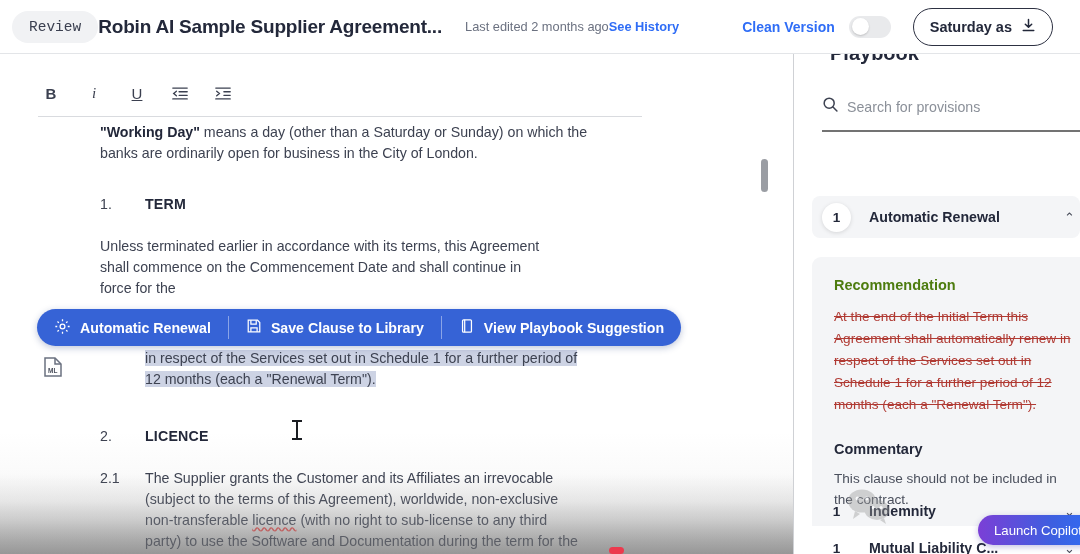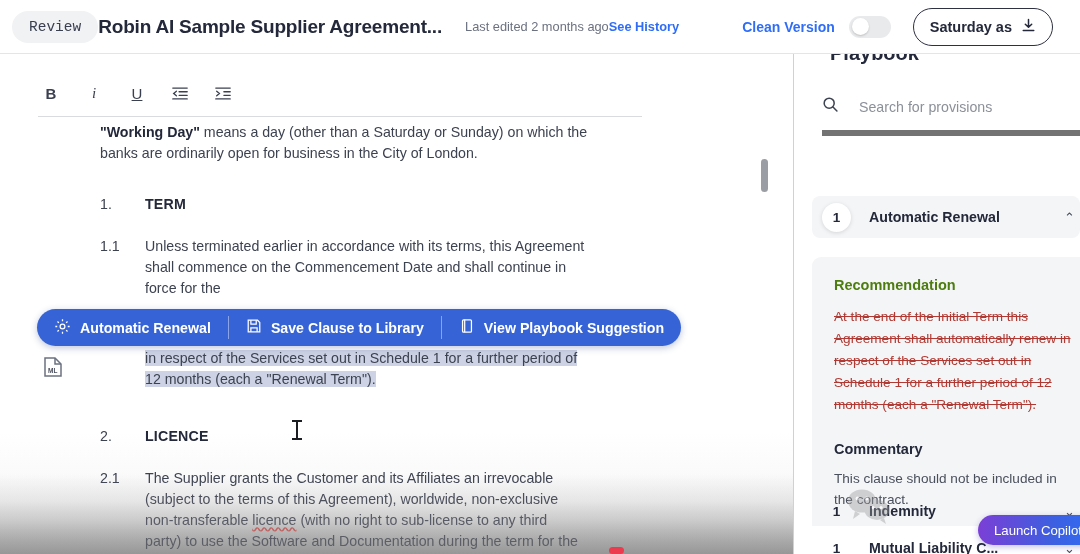--- a/index.html
+++ b/index.html
@@ -153,22 +153,22 @@
   .sidebar {
     position: absolute; top: 54px; left: 794px; width: 286px; height: 500px;
     background: #ffffff; overflow: hidden;
   }
   .pb-title {
     position: absolute; top: -12px; left: 36px; font-size: 20px;
     font-weight: 700; color: #23283a;
   }
   .pb-search {
     position: absolute; top: 42px; left: 28px; width: 258px;
-    display: flex; align-items: center; gap: 20px;
-    padding-bottom: 13px; border-bottom: 6px solid #737373;
+    display: flex; align-items: center; gap: 8px;
+    padding-bottom: 13px; border-bottom: 2px solid #737373;
   }
   .pb-search input {
     border: none; outline: none; background: transparent; font-size: 14.2px;
     color: #3d4251; font-family: "Liberation Sans", sans-serif; width: 200px;
   }
   .pb-search input::placeholder { color: #8b9099; }
 
   .prov-row {
     position: absolute; left: 18px; width: 268px; height: 42px;
     display: flex; align-items: center; border-radius: 8px;
@@ -291,21 +291,20 @@
         <div style="height:24px"></div>
 
         <div class="clause heading">
           <div class="num">1.</div>
           <div class="txt">TERM</div>
         </div>
 
         <div style="height:21px"></div>
 
         <div class="clause">
-          <div class="num">1.1</div>
           <div class="txt">Unless terminated earlier in accordance with its terms, this Agreement shall commence on the Commencement Date and shall continue in force for the</div>
         </div>
 
         <div style="height:28px"></div>
 
         <div class="clause">
           <div class="num">1.2</div>
           <div class="txt"><span class="hl">At the end of the Initial Term this Agreement shall automatically renew in respect of the Services set out in Schedule 1 for a further period of 12 months (each a "Renewal Term").</span></div>
         </div>
 

